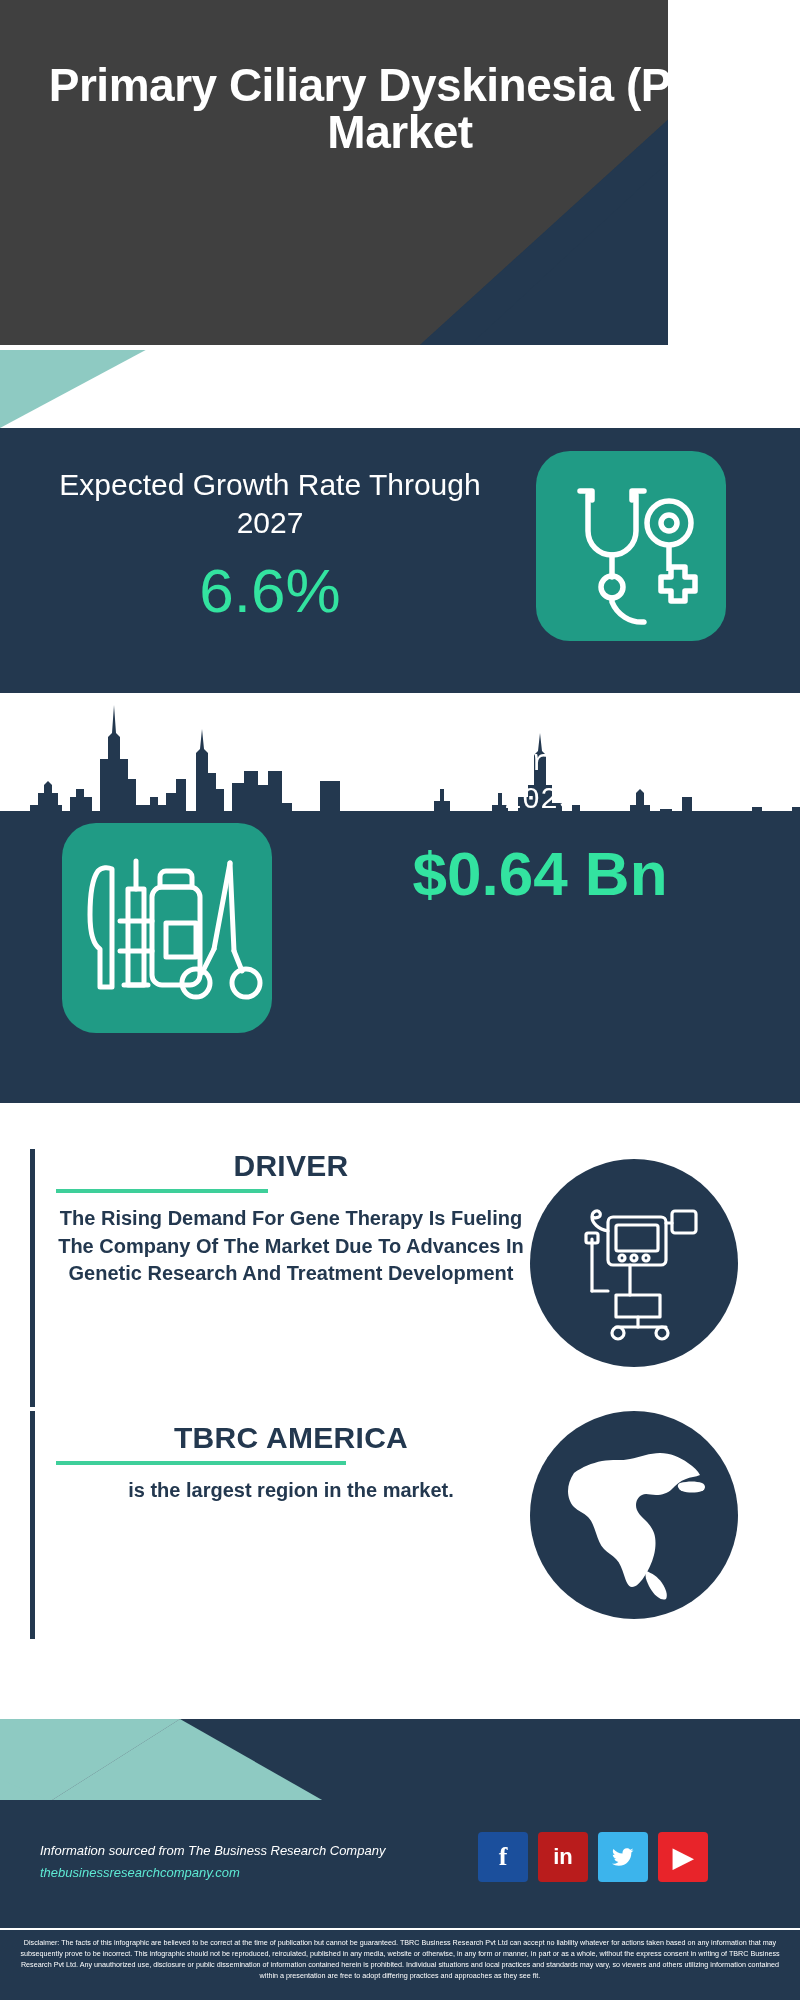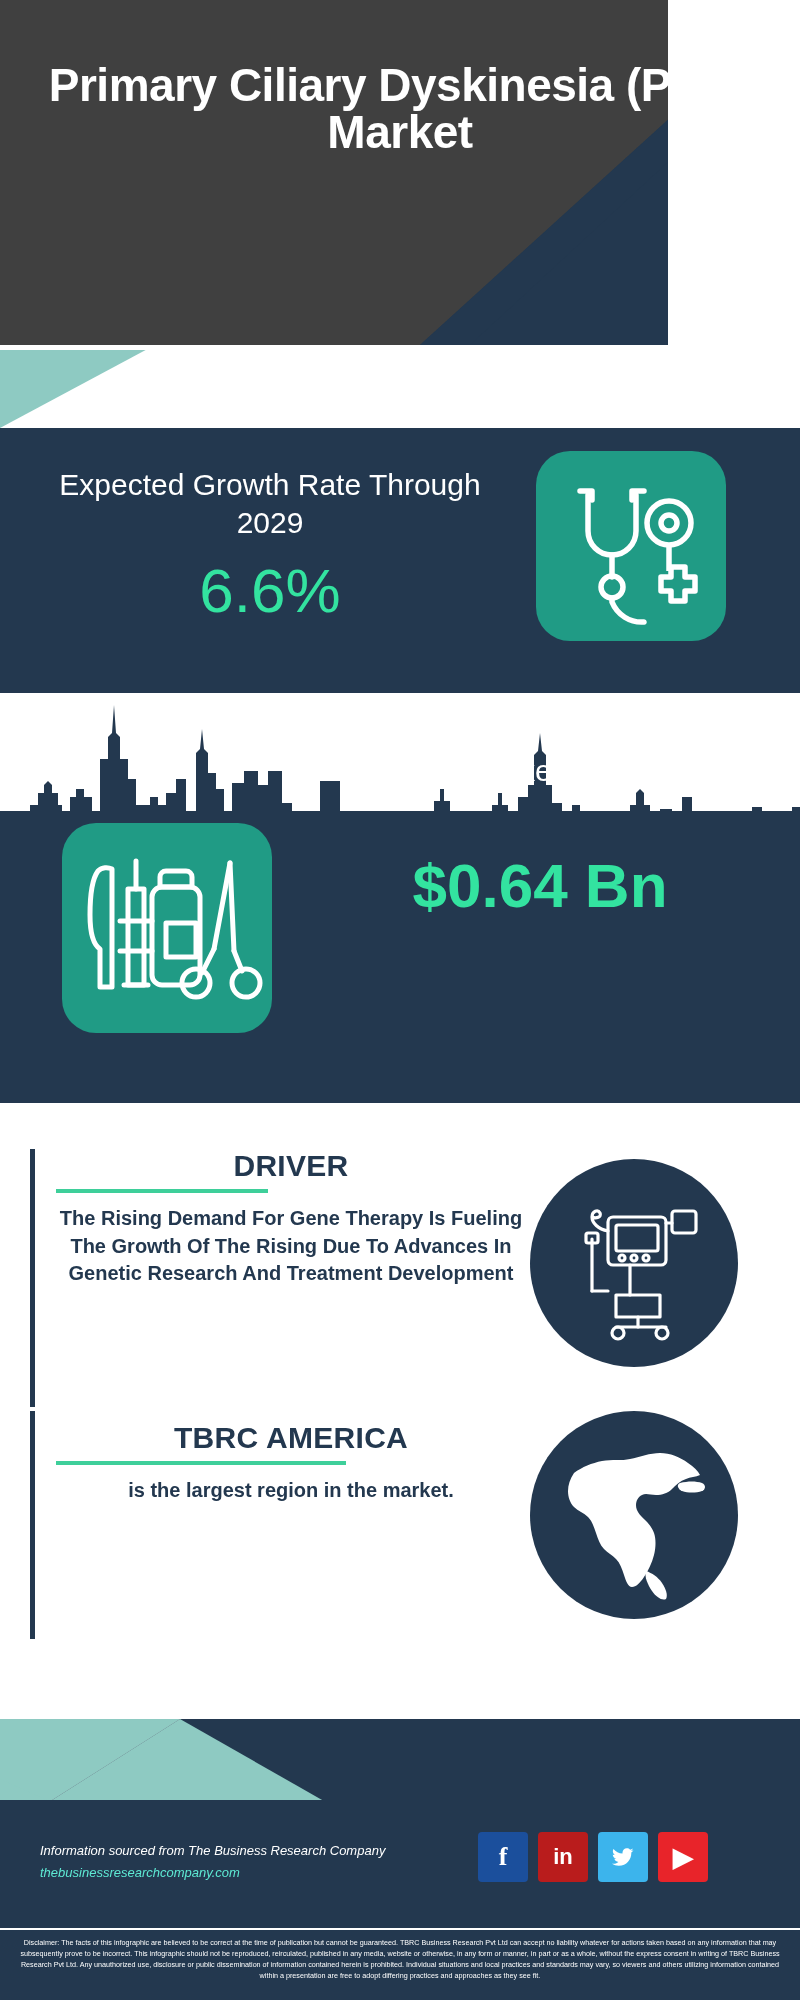--- a/index.html
+++ b/index.html
@@ -159,21 +159,21 @@
   </div>
 
   <div class="band-white">
     <svg viewBox="0 0 800 85" preserveAspectRatio="none" style="position:absolute;left:0;top:0;width:800px;height:85px;">
       <polygon points="0,0 155,0 0,83" fill="#8ecac2"></polygon>
       <polygon points="155,0 800,0 800,5 0,5 0,0" fill="#ffffff"></polygon>
     </svg>
   </div>
 
   <div class="panel-growth">
-    <div class="growth-text">Expected Growth Rate Through 2029</div>
+    <div class="growth-text">Expected Growth Rate Through 2027</div>
     <div class="growth-value">6.6%</div>
 
     <div class="icon-card-teal stetho">
       <svg viewBox="0 0 190 190" width="190" height="190">
         <g fill="none" stroke="#ffffff" stroke-width="5.5" stroke-linecap="round" stroke-linejoin="round">
           <path d="M52 44 v36 a24 24 0 0 0 48 0 v-36"></path>
           <path d="M44 40 h12 v9"></path>
           <path d="M108 40 h-12 v9"></path>
           <path d="M76 104 v22"></path>
           <circle cx="76" cy="136" r="11"></circle>
@@ -241,32 +241,32 @@
             <path d="M168 40 L152 126"></path>
             <path d="M152 126 L140 150"></path>
             <path d="M168 40 L172 128"></path>
             <path d="M172 128 L180 148"></path>
             <circle cx="134" cy="160" r="14"></circle>
             <circle cx="184" cy="160" r="14"></circle>
           </g>
         </svg>
       </div>
     </div>
-    <div class="size-text" style="position:absolute;left:290px;top:59px;width:500px;">Expected Market Size By 2029</div>
-    <div class="size-value" style="position:absolute;left:290px;top:150px;width:500px;margin-top:12px;">$0.64 Bn</div>
+    <div class="size-text" style="position:absolute;left:290px;top:50px;width:500px;font-family:Liberation Mono, monospace;">Expected Market Size By 2029</div>
+    <div class="size-value" style="position:absolute;left:290px;top:150px;width:500px;">$0.64 Bn</div>
   </div>
 
   <div class="panel-insight">
 
     <div class="insight-block" style="left:30px; top:46px; width:740px; height:260px;">
       <div class="insight-rule" style="height:258px;"></div>
       <div style="position:absolute; left:26px; top:0; width:470px;">
         <div class="insight-title">DRIVER</div>
         <div class="insight-underline" style="width:212px;"></div>
-        <div class="insight-body">The Rising Demand For Gene Therapy Is Fueling The Growth Of The Rising Due To Advances In Genetic Research And Treatment Development</div>
+        <div class="insight-body">The Rising Demand For Gene Therapy Is Fueling The Company Of The Market Due To Advances In Genetic Research And Treatment Development</div>
       </div>
       <div class="circle-icon" style="left:500px; top:10px; width:208px; height:208px;">
         <svg viewBox="0 0 208 208" width="208" height="208">
           <g fill="none" stroke="#ffffff" stroke-width="3.2" stroke-linecap="round" stroke-linejoin="round">
 
             <rect x="78" y="58" width="58" height="48" rx="5"></rect>
             <rect x="86" y="66" width="42" height="26" rx="2"></rect>
             <circle cx="92" cy="99" r="3"></circle>
             <circle cx="104" cy="99" r="3"></circle>
             <circle cx="116" cy="99" r="3"></circle>

